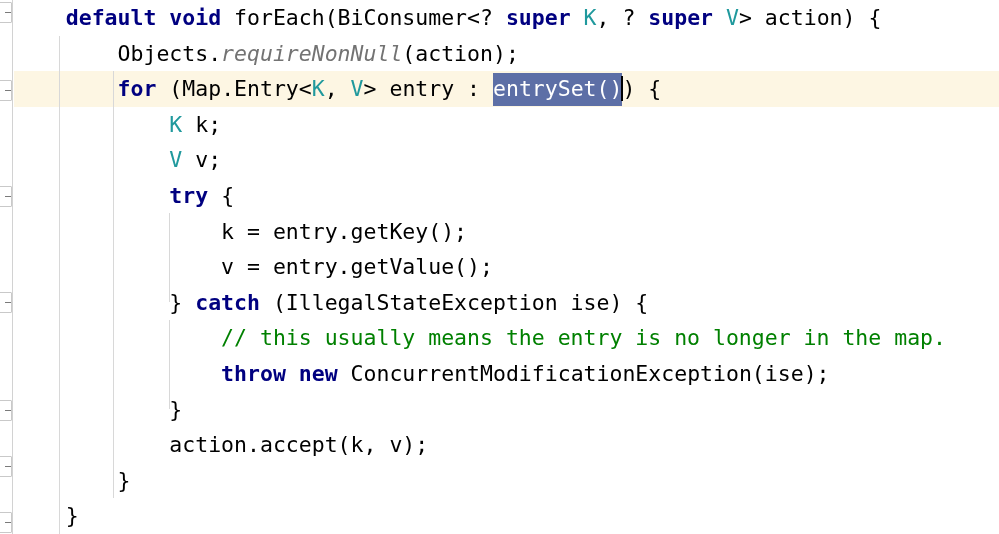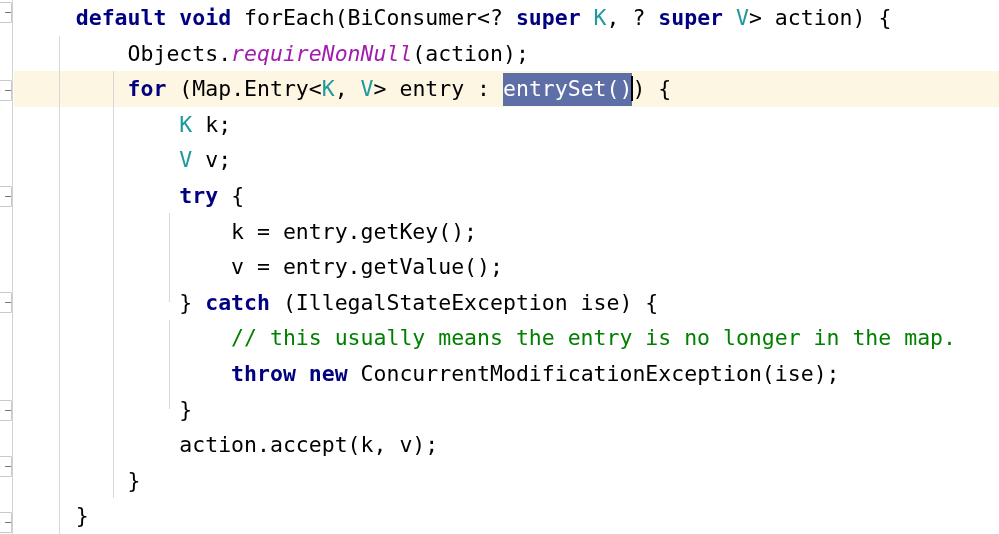--- a/index.html
+++ b/index.html
@@ -83,28 +83,28 @@
     z-index: 3;
     font-size: 21.5px;
     line-height: 35.6px;
     letter-spacing: 0px;
     white-space: pre;
     color: #000000;
   }
   .code-line {
     height: 35.6px;
     white-space: pre;
-    padding-left: 24px;
+    padding-left: 14px;
   }
 
   
   .tok-keyword   { color: #000080; font-weight: bold; }
   .tok-typeparam { color: #20999d; }
   .tok-comment   { color: #008000; text-align: right; }
-  .tok-static    { font-style: italic; color: #a21caf; }
+  .tok-static    { font-style: italic; color: #737373; }
   .tok-plain     { color: #000000; }
 
   .tok-selected {
     background: #5d6fa6;
     color: #ffffff;
     padding: 3px 0 5px 0;
     margin-top: 40px;
   }
 
   .caret {

